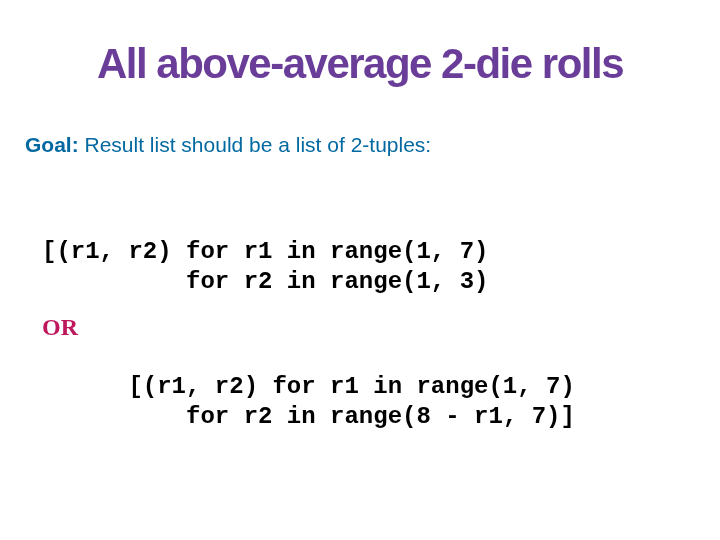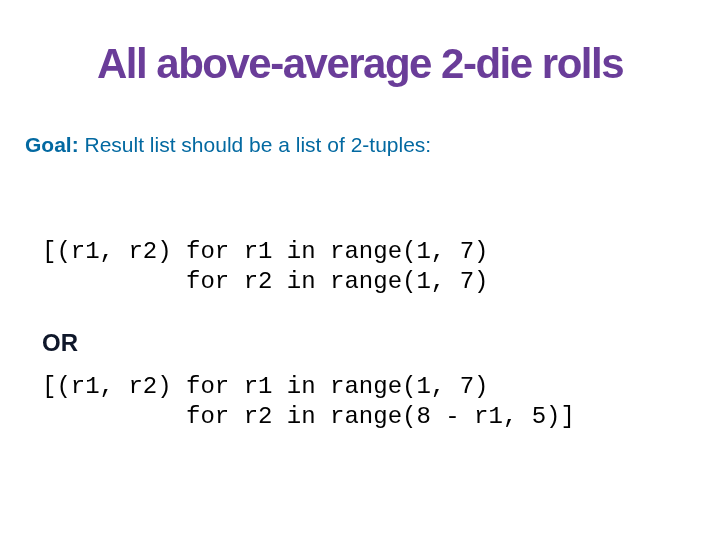--- a/index.html
+++ b/index.html
@@ -42,56 +42,57 @@
     font-weight: 700;
   }
   .body-line {
     white-space: nowrap;
   }
   .code {
     position: absolute;
     left: 42px;
     font-family: "Liberation Mono", "DejaVu Sans Mono", monospace;
     font-size: 24px;
-    font-weight: 400;
+    font-weight: 700;
     line-height: 30px;
     color: #000000;
+    text-align: right;
   }
   .code .code-line {
     white-space: pre;
   }
   .code-1 { top: 237px; }
   .or-label {
     position: absolute;
     left: 42px;
-    top: 328px;
-    font-family: Liberation Sans, sans-serif;
+    top: 312px;
+    font-family: Liberation Serif, serif;
     font-size: 24px;
     font-weight: 700;
     line-height: 30px;
-    color: #0f172a;
+    color: #be185d;
   }
   .code-2 { top: 372px; }
 </style>
 </head>
 <body>
 
 <div class="slide">
 
   <div class="title">All above-average 2-die rolls</div>
 
   <div class="body-text">
     <div class="body-line"><span class="bold">Goal:</span><span> Result list should be a list of 2-tuples:</span></div>
   </div>
 
   <div class="code code-1">
     <div class="code-line">[(r1, r2) for r1 in range(1, 7)</div>
-    <div class="code-line">          for r2 in range(1, 7)</div>
+    <div class="code-line">          for r2 in range(1, 3)</div>
   </div>
 
   <div class="or-label">OR</div>
 
   <div class="code code-2">
     <div class="code-line">[(r1, r2) for r1 in range(1, 7)</div>
-    <div class="code-line">          for r2 in range(8 - r1, 5)]</div>
+    <div class="code-line">          for r2 in range(8 - r1, 7)]</div>
   </div>
 
 </div>
 
 </body></html>

